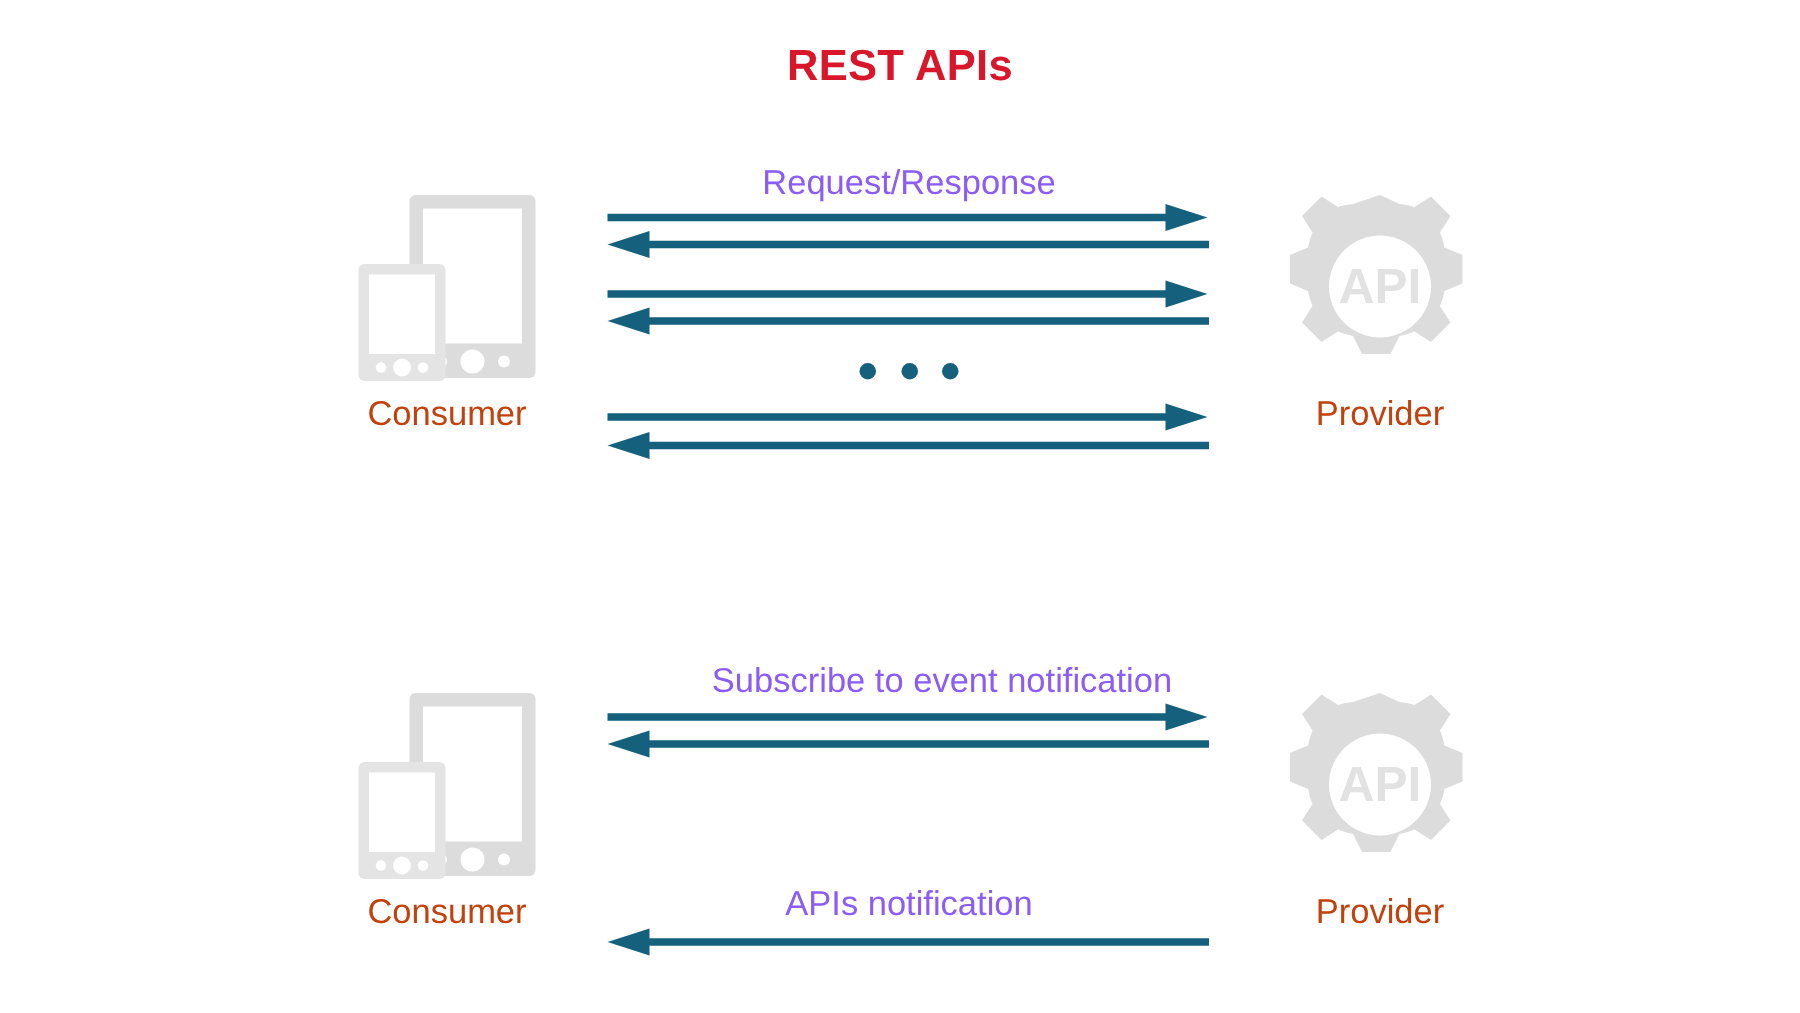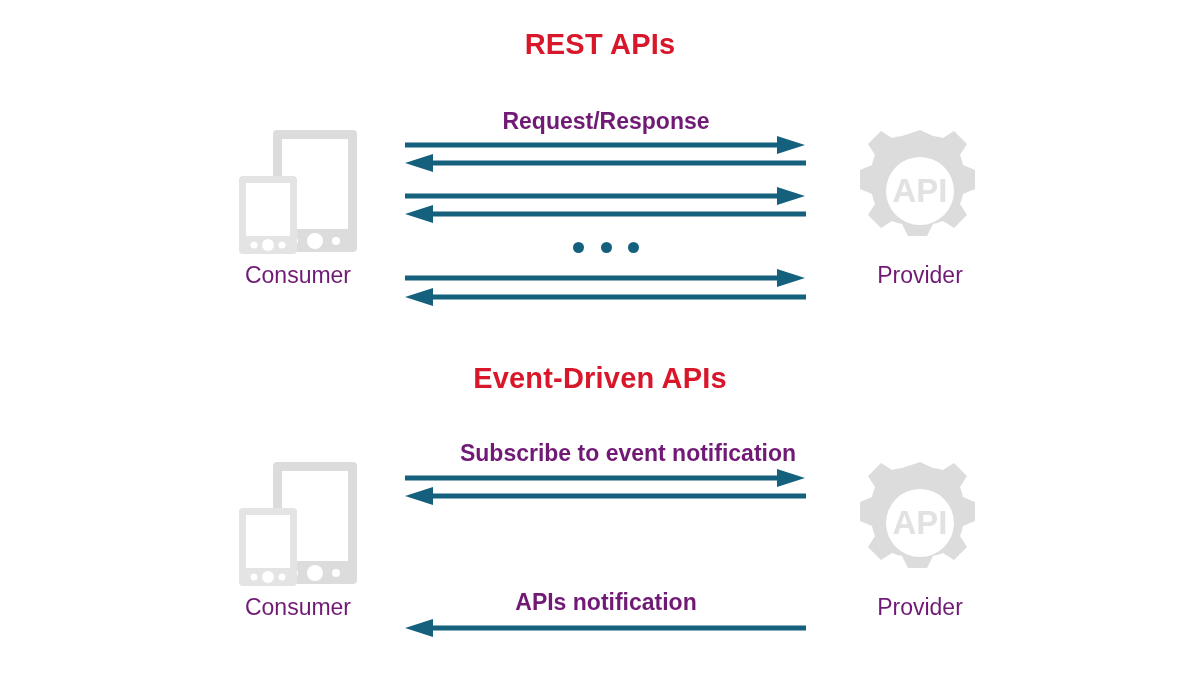--- a/index.html
+++ b/index.html
@@ -32,44 +32,43 @@
   #event-title     { top: 362px; }
 
   
   .actor {
     position: absolute;
     width: 180px;
     text-align: center;
   }
   .actor-label {
     margin-top: 6px;
-    color: #701a75;
+    color: #c2410c;
     font-size: 23px;
     white-space: nowrap;
   }
   .actor-art {
     height: 128px;
     display: flex;
     align-items: flex-end;
     justify-content: center;
     text-align: right;
   }
   #consumer-top     { left: 208px; top: 128px; }
   #provider-top     { left: 830px; top: 128px; }
   #consumer-bottom  { left: 208px; top: 460px; }
   #provider-bottom  { left: 830px; top: 460px; }
 
   
   .flow-label {
     position: absolute;
-    color: #701a75;
+    color: #8b5cf6;
     font-size: 23px;
     text-align: center;
     white-space: nowrap;
-    font-weight: bold;
   }
   #label-request-response { left: 405px; width: 402px; top: 108px; }
   #label-subscribe        { left: 427px; width: 402px; top: 440px; }
   #label-event-notify     { left: 405px; width: 402px; top: 589px; }
 
   
   .arrow {
     position: absolute;
     height: 18px;
   }
@@ -180,21 +179,20 @@
       <polygon points="374,0 402,9 374,18" fill="#15607d"></polygon>
     </svg>
   </div>
   <div class="arrow" style="left:403px; top:288px;">
     <svg width="404" height="18" viewBox="0 0 404 18">
       <line x1="22" y1="9" x2="403" y2="9" stroke="#15607d" stroke-width="5"></line>
       <polygon points="30,0 2,9 30,18" fill="#15607d"></polygon>
     </svg>
   </div>
 
-  <div id="event-title" class="section-title">Event-Driven APIs</div>
 
   <div id="consumer-bottom" class="actor">
     <div class="actor-art">
       <svg width="122" height="128" viewBox="0 0 122 128">
         <rect x="36" y="2" width="84" height="122" rx="4" fill="#dcdcdc"></rect>
         <rect x="45" y="11" width="66" height="90" fill="#ffffff"></rect>
         <circle cx="78" cy="113" r="8" fill="#ffffff"></circle>
         <circle cx="57" cy="113" r="4" fill="#ffffff"></circle>
         <circle cx="99" cy="113" r="4" fill="#ffffff"></circle>
         <rect x="2" y="48" width="58" height="78" rx="4" fill="#e4e4e4"></rect>

